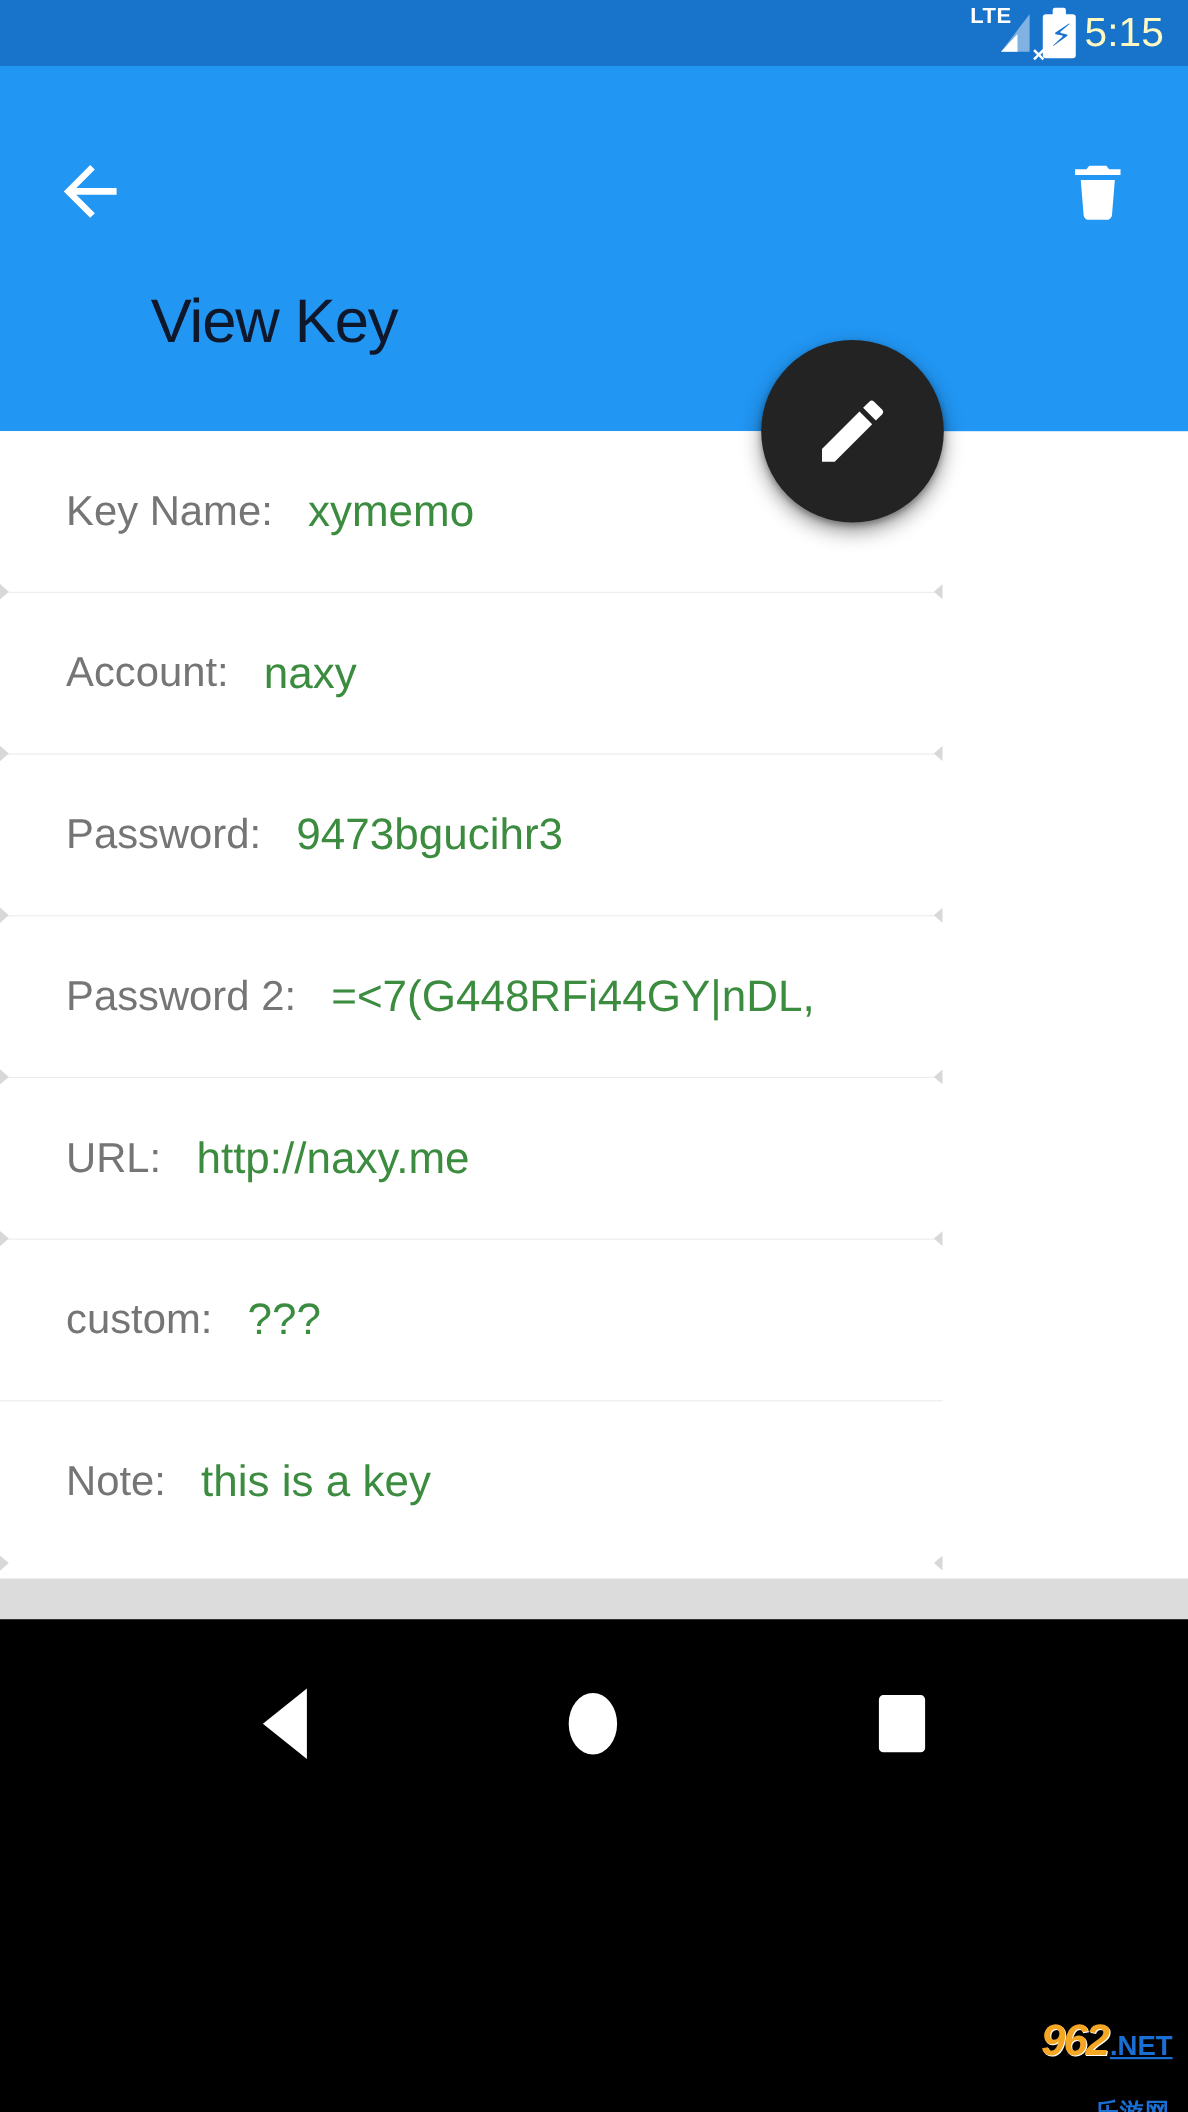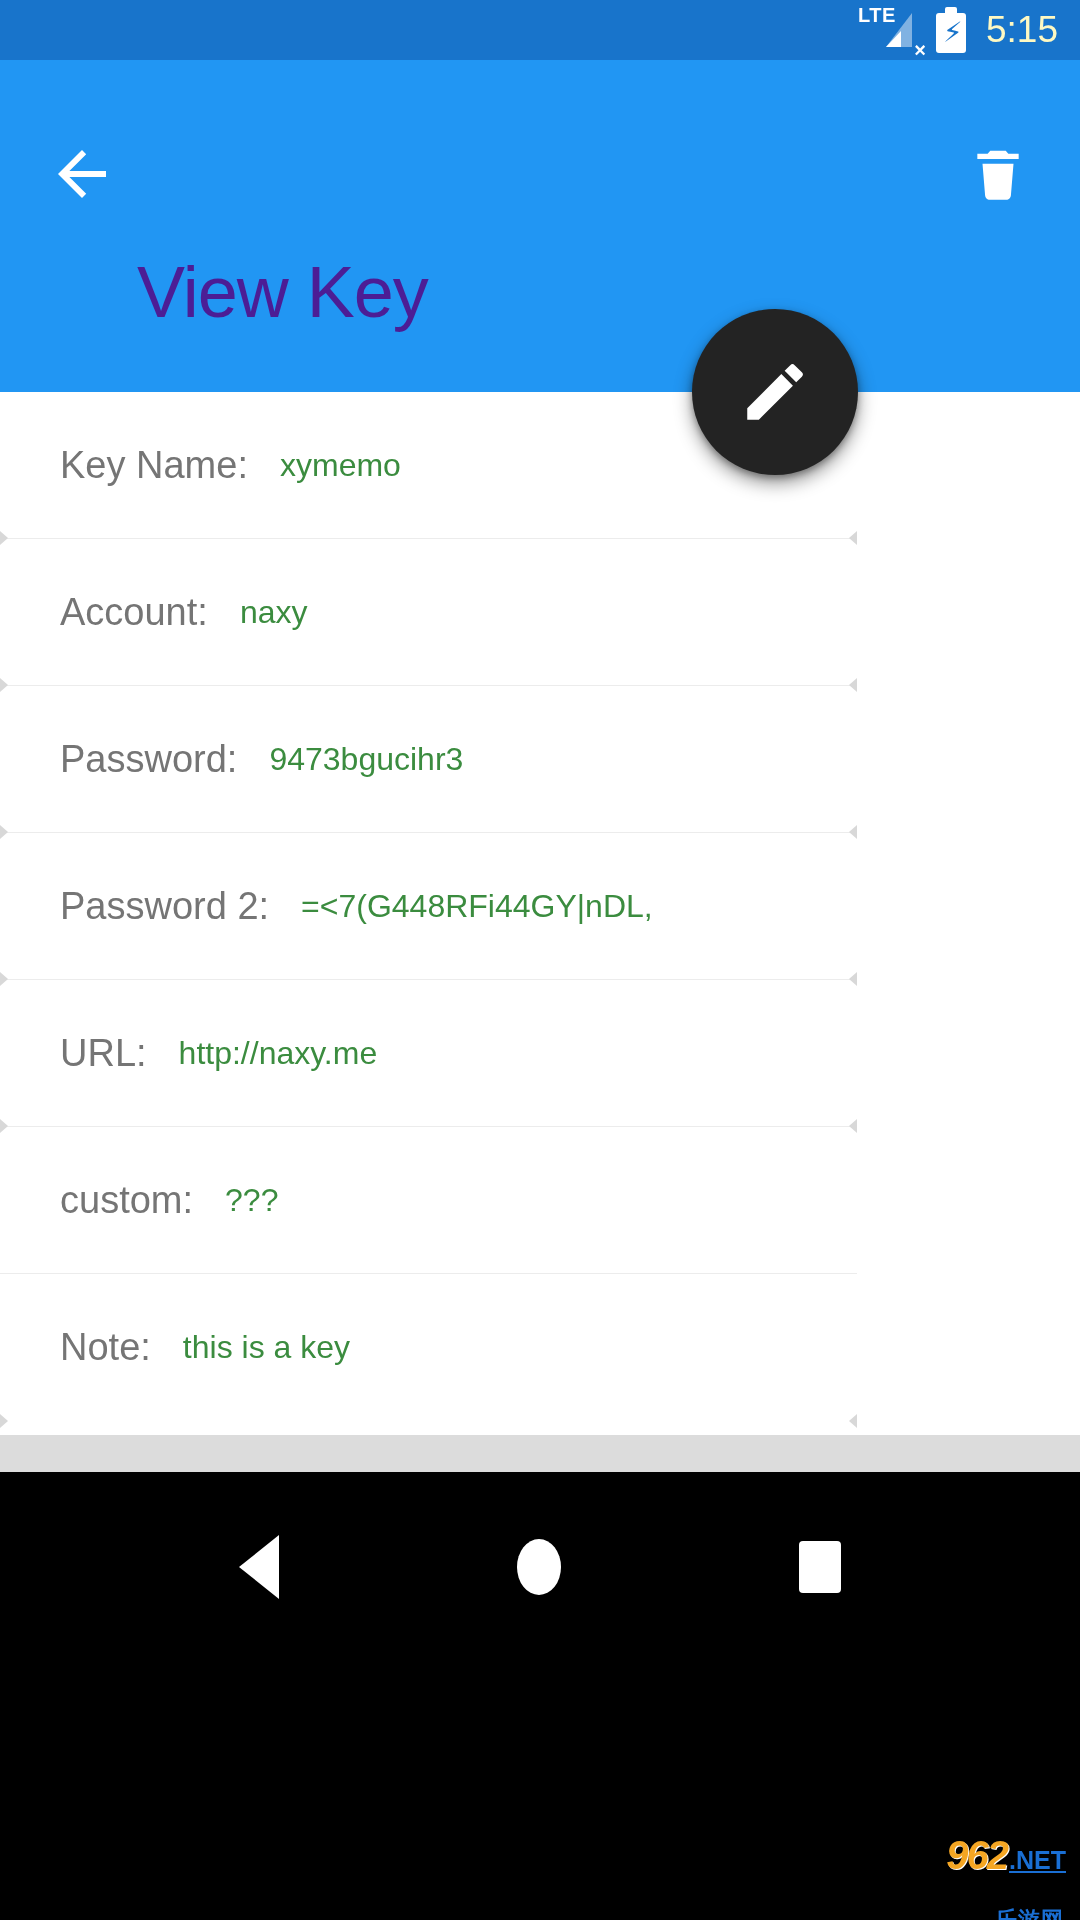--- a/index.html
+++ b/index.html
@@ -23,21 +23,21 @@
     background: #1874CB;
     display: flex;
     align-items: center;
     justify-content: flex-end;
     box-sizing: border-box;
     padding-right: 22px;
   }
   .status-icons {
     display: flex;
     align-items: center;
-    gap: 16px;
+    gap: 4px;
   }
   .lte-wrap {
     position: relative;
     width: 62px;
     height: 46px;
   }
   .lte-text {
     position: absolute;
     top: -2px; left: 0;
     font-size: 20px;
@@ -125,22 +125,22 @@
     right: 36px; top: 68px;
     width: 92px; height: 92px;
     display: flex;
     align-items: center;
     justify-content: center;
   }
   .app-title {
     position: absolute;
     left: 137px;
     top: 182px;
-    font-size: 72px;
-    color: #4c1d95;
+    font-size: 56px;
+    color: #0f172a;
     font-weight: normal;
     letter-spacing: -1px;
     line-height: 100px;
     white-space: nowrap;
   }
 
   
   .fab {
     position: absolute;
     left: 692px;
@@ -173,21 +173,21 @@
     padding-left: 60px;
     border-bottom: 1px solid #ececec;
   }
   .row:last-child { border-bottom: none; }
   .row-label {
     font-size: 38px;
     color: #757575;
     white-space: nowrap;
   }
   .row-value {
-    font-size: 32px;
+    font-size: 40px;
     color: #3B8C3F;
     margin-left: 32px;
     white-space: nowrap;
   }
   
   .edge-mark {
     position: absolute;
     bottom: -7px;
     width: 0; height: 0;
     border-top: 7px solid transparent;

